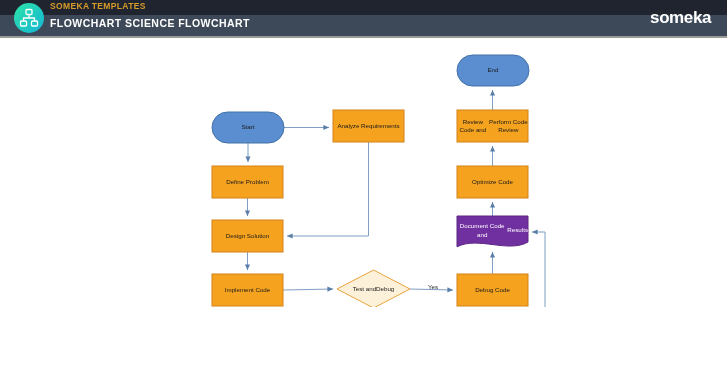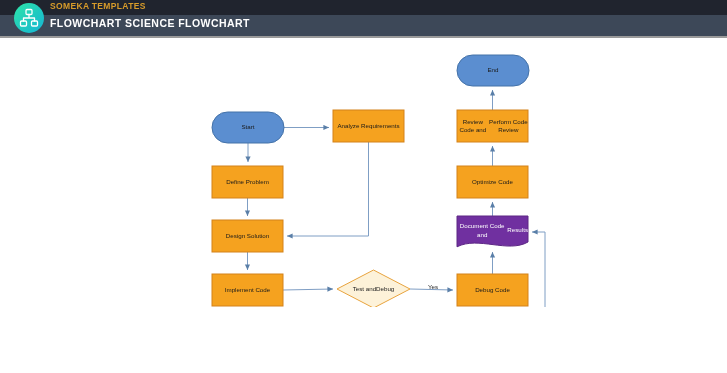--- a/index.html
+++ b/index.html
@@ -124,20 +124,21 @@
       <svg width="30" height="30" viewBox="0 0 30 30">
         <rect x="12" y="6.5" width="6" height="5" rx="1" fill="none" stroke="#ffffff" stroke-width="1.3"></rect>
         <rect x="6.5" y="18" width="6" height="5" rx="1" fill="none" stroke="#ffffff" stroke-width="1.3"></rect>
         <rect x="17.5" y="18" width="6" height="5" rx="1" fill="none" stroke="#ffffff" stroke-width="1.3"></rect>
         <path d="M15 11.5 L15 15 M9.5 15 L20.5 15 M9.5 15 L9.5 18 M20.5 15 L20.5 18" fill="none" stroke="#ffffff" stroke-width="1.3" stroke-linecap="round"></path>
       </svg>
     </div>
 
     <div class="kicker">SOMEKA TEMPLATES</div>
     <div class="doc-title">FLOWCHART SCIENCE FLOWCHART</div>
+    <div class="someka-mark">someka</div>
   </div>
   <div class="header-rule"></div>
 
   <div class="canvas">
     <svg id="flow" width="727" height="331">
       <defs>
         <marker id="arw" markerWidth="7" markerHeight="7" refX="5.6" refY="2.6" orient="auto" markerUnits="userSpaceOnUse">
           <path d="M0,0 L5.6,2.6 L0,5.2 z" fill="#5a7fa8"></path>
         </marker>
       </defs>

